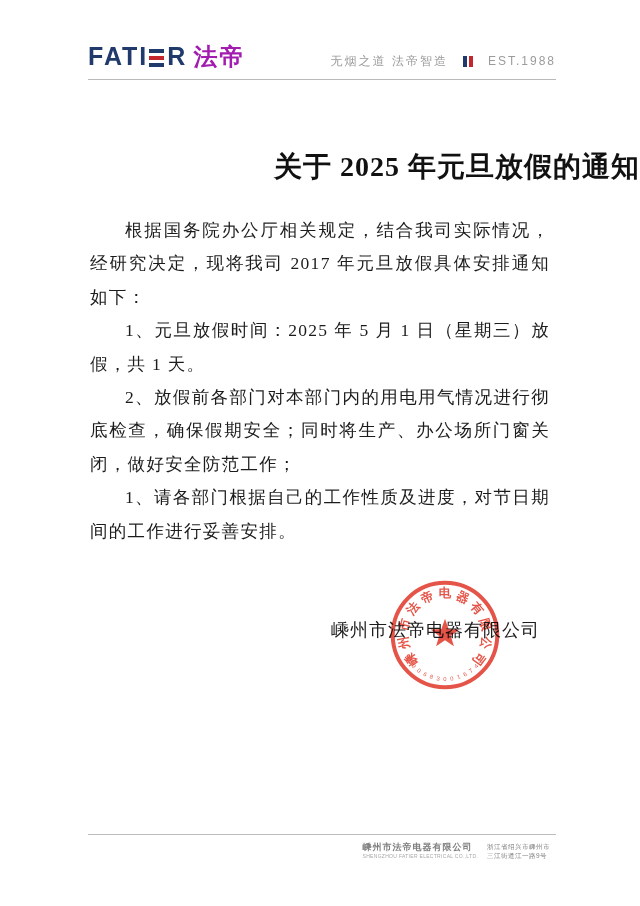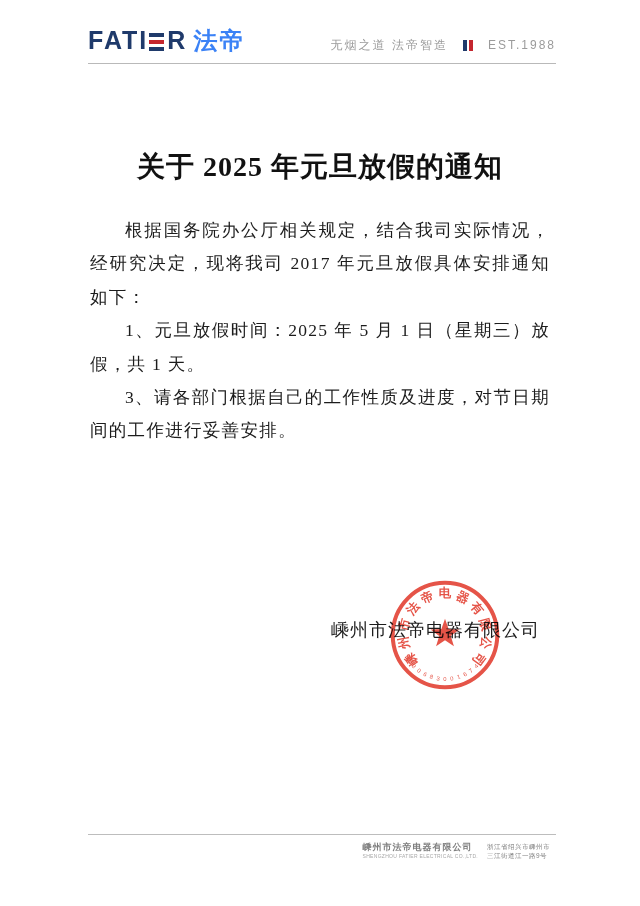--- a/index.html
+++ b/index.html
@@ -4,51 +4,51 @@
 <style>
   * { margin:0; padding:0; box-sizing:border-box; }
   html,body { background:#ffffff; }
   .page {
     position:relative; width:640px; height:906px; background:#ffffff;
     overflow:hidden; font-family:"Liberation Serif","DejaVu Serif",serif; color:#1c1c1c;
   }
 
   
   .letterhead {
-    position:absolute; top:0; left:88px; right:84px; height:64px;
+    position:absolute; top:0; left:88px; right:84px; height:80px;
     display:flex; justify-content:space-between; align-items:flex-end;
     padding-bottom:11px; border-bottom:1px solid #b9b9b9;
   }
   .logo { display:flex; align-items:flex-end; }
   .logo-latin {
     font-family:"Liberation Sans","DejaVu Sans",sans-serif;
     font-weight:800; font-size:25px; line-height:23px; letter-spacing:2px; color:#1f3a6b;
   }
   .logo-e { display:inline-flex; flex-direction:column; justify-content:space-between;
     width:15px; height:18px; margin:0 3px 1px 1px; }
   .logo-e .bar { display:block; height:4px; width:100%; background:#1f3a6b; }
   .logo-e .bar.red { background:#c4262e; }
   .logo-cn {
     font-family:"Liberation Sans","DejaVu Sans",sans-serif;
-    font-weight:700; font-size:24px; line-height:23px; color:#3b82f6; margin-left:6px; letter-spacing:2px;
+    font-weight:700; font-size:24px; line-height:23px; color:#a21caf; margin-left:6px; letter-spacing:2px;
   }
   .tagline {
     display:flex; align-items:center; gap:15px;
     font-family:"Liberation Sans","DejaVu Sans",sans-serif;
     font-size:12px; letter-spacing:2px; color:#9b9b9b; line-height:14px;text-align:right;
   }
   .flag { display:inline-flex; gap:2px; align-items:center; }
   .flag i { display:block; width:4px; height:11px; }
   .flag .f-navy { background:#1f3a6b; }
   .flag .f-red  { background:#c4262e; }
 
   
   .title {
     position:absolute; top:148px; left:0; right:0;
-    text-align:center; font-size:28px; font-weight:700; letter-spacing:1px; color:#111;
+    text-align:right; font-size:28px; font-weight:700; letter-spacing:1px; color:#111;
   }
 
   
   .body {
     position:absolute; top:214px; left:90px; width:460px;
     font-size:17.5px; line-height:33.4px; letter-spacing:1.3px;
     text-align:justify; color:#1c1c1c;
   }
   .body p { text-indent:2em; }
 
@@ -102,21 +102,22 @@
       </span>
       <span>EST.1988</span>
     </div>
   </header>
 
   <h1 class="title">关于 2025 年元旦放假的通知</h1>
 
   <main class="body">
     <p>根据国务院办公厅相关规定，结合我司实际情况，经研究决定，现将我司 2017 年元旦放假具体安排通知如下：</p>
     <p>1、元旦放假时间：2025 年 5 月 1 日（星期三）放假，共 1 天。</p>
-    <p>3、请各部门根据自己的工作性质及进度，对节日期间的工作进行妥善安排。</p>
+    <p>2、放假前各部门对本部门内的用电用气情况进行彻底检查，确保假期安全；同时将生产、办公场所门窗关闭，做好安全防范工作；</p>
+    <p>1、请各部门根据自己的工作性质及进度，对节日期间的工作进行妥善安排。</p>
   </main>
 
   <div class="signature">
     <div class="sig-line">嵊州市法帝电器有限公司</div>
   </div>
 
   <svg class="seal" viewBox="0 0 120 120" aria-hidden="true">
     <circle cx="60" cy="60" r="55" fill="none" stroke="#e23c2e" stroke-width="4.2"></circle>
     <g id="seal-arc-text" font-family="'Liberation Serif','DejaVu Serif',serif" font-weight="bold">
         <text x="60" y="20.5" text-anchor="middle" font-size="13" fill="#e23c2e" transform="rotate(-126 60 60)">嵊</text>

